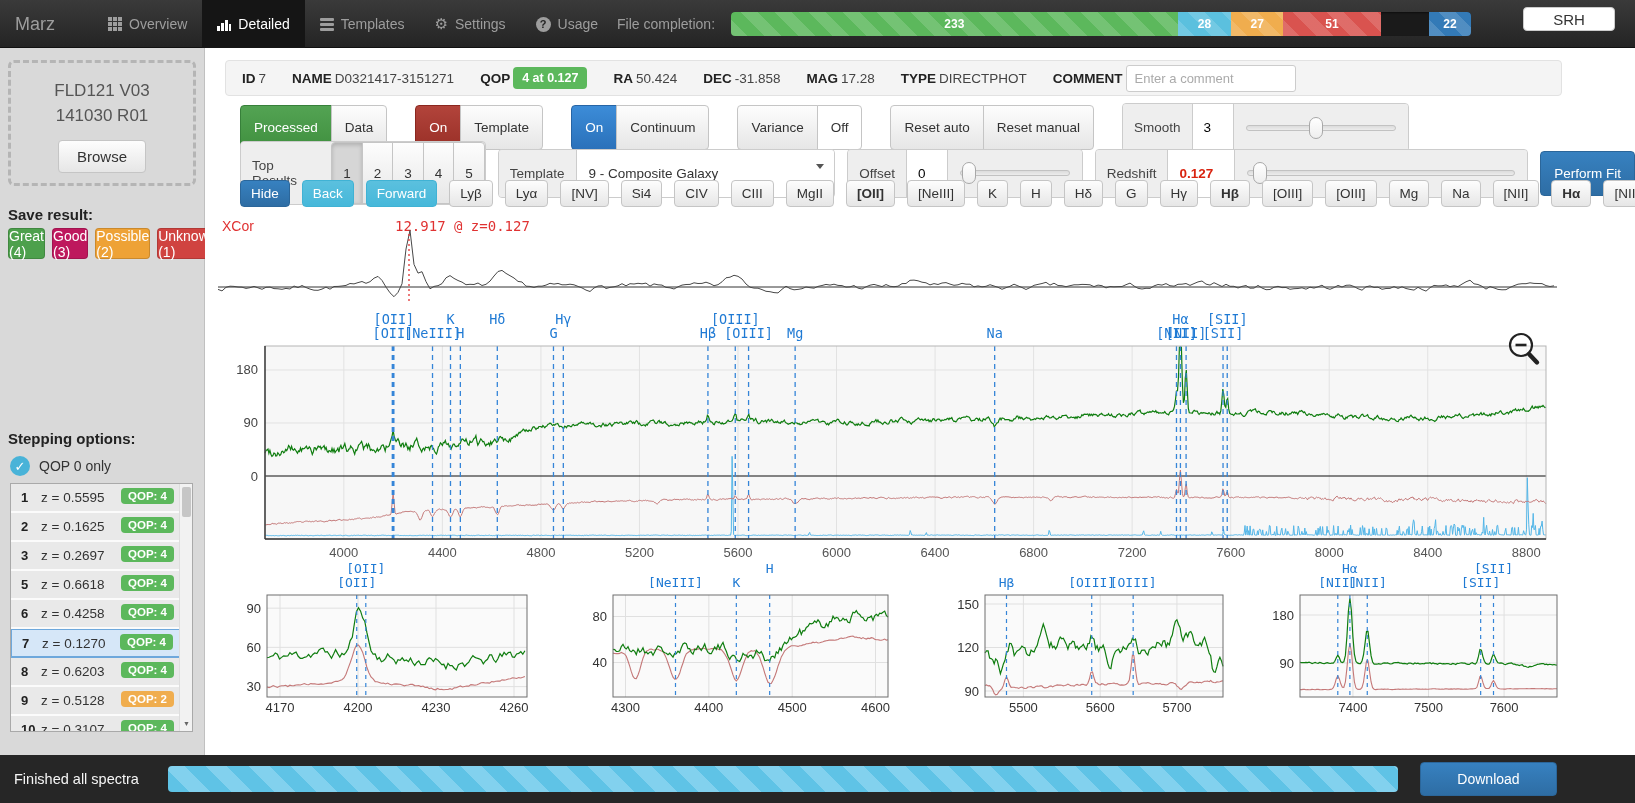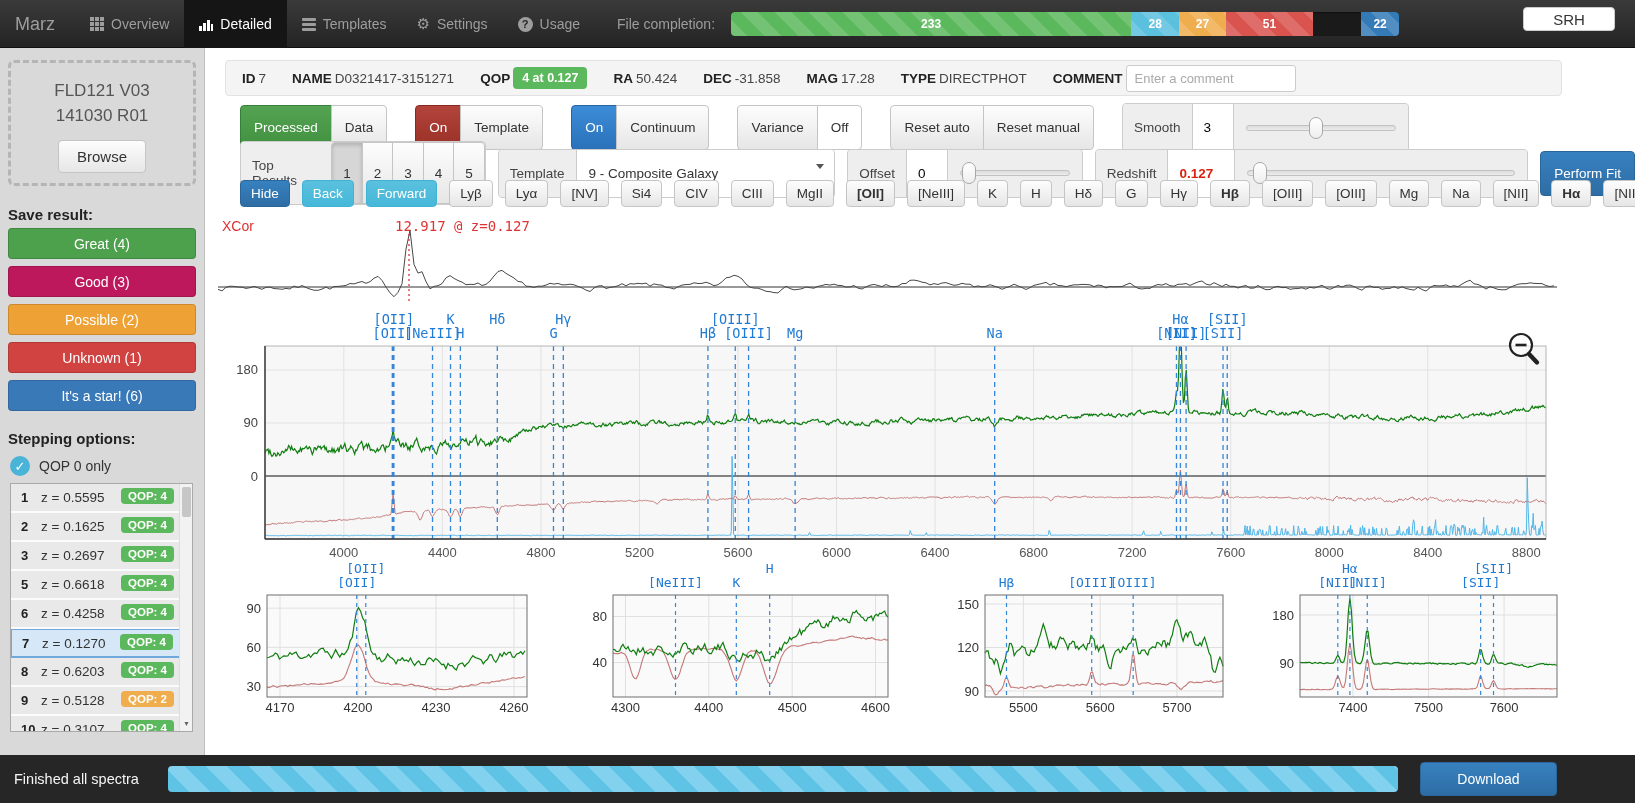--- a/index.html
+++ b/index.html
@@ -1,36 +1,36 @@
 <!DOCTYPE html>
 <html><head>
 <meta charset="utf-8">
 <style>
   *{box-sizing:border-box;margin:0;padding:0}
   body{width:1635px;height:803px;position:relative;font-family:"Liberation Sans",sans-serif;background:#fff;overflow:hidden}
   
   #navbar{position:absolute;top:0;left:0;width:1635px;height:48px;background:linear-gradient(#3a3a3a,#242424);border-bottom:1px solid #111;z-index:5}
   .brand{position:absolute;left:15px;top:0;height:48px;display:flex;align-items:center;font-size:18px;color:#9d9d9d}
-  #nav-items{position:absolute;left:75px;top:0;height:48px;display:flex}
+  #nav-items{position:absolute;left:93px;top:0;height:48px;display:flex}
   .nav-item{display:flex;align-items:center;gap:7px;padding:0 15px;height:48px;color:#9d9d9d;font-size:14px;cursor:pointer}
   .nav-item.active{background:#151515;color:#fff}
   .nav-item svg{display:block}
   .uicon{font-size:15px;line-height:1}
   .helpcirc{width:15px;height:15px;border-radius:50%;background:#9d9d9d;color:#242424;font-size:11px;font-weight:bold;display:flex;align-items:center;justify-content:center}
   #fc-label{position:absolute;left:617px;top:0;height:48px;display:flex;align-items:center;color:#9d9d9d;font-size:14px}
-  #nav-progress{position:absolute;left:731px;top:12px;width:668px;height:24px;border-radius:4px;overflow:hidden;display:flex;background:#1a1a1a;box-shadow:inset 0 1px 2px rgba(0,0,0,.5)}
+  #nav-progress{position:absolute;left:731px;top:12px;width:740px;height:24px;border-radius:4px;overflow:hidden;display:flex;background:#1a1a1a;box-shadow:inset 0 1px 2px rgba(0,0,0,.5)}
   .pseg{height:100%;display:flex;align-items:center;justify-content:center;color:#fff;font-size:12px;font-weight:bold;background-image:repeating-linear-gradient(45deg,rgba(255,255,255,.15) 0 12px,rgba(255,255,255,0) 12px 24px)}
   #user-btn{position:absolute;right:20px;top:7px;width:92px;height:24px;background:#fff;border:1px solid #ccc;border-radius:4px;display:flex;align-items:center;justify-content:center;font-size:15px;color:#333;cursor:pointer}
   
   #sidebar{position:absolute;top:48px;left:0;width:205px;height:707px;background:#d9d9d9;border-right:1px solid #c0c0c0}
   #browse-box{position:absolute;left:8px;top:12px;width:188px;height:126px;border:3px dashed #b5b5b5;border-radius:6px;text-align:center;padding-top:16px}
   .fld{font-size:17px;color:#555;line-height:1.45}
   #browse-btn{margin-top:12px;padding:7px 18px;font-size:15px}
   .side-h{position:absolute;left:8px;font-size:15px;font-weight:bold;color:#222}
-  #save-buttons{position:absolute;left:8px;top:180px;width:188px;display:flex;flex-direction:column;gap:7px}
+  #save-buttons{position:absolute;left:8px;top:180px;width:188px;display:flex;flex-direction:row;gap:7px}
   .save-btn{height:31px;border-radius:4px;border:1px solid rgba(0,0,0,.15);color:#fff;font-size:14px;display:flex;align-items:center;justify-content:center;cursor:pointer}
   #qop-check{position:absolute;left:10px;top:408px;display:flex;align-items:center;gap:9px;cursor:pointer}
   .check-circle{width:20px;height:20px;border-radius:50%;background:#49b3d8;color:#fff;font-size:13px;display:flex;align-items:center;justify-content:center}
   #qop-check span.lbl{font-size:14px;color:#333}
   #results-list{position:absolute;left:10px;top:435px;width:183px;height:249px;background:#fbfbfb;border:1px solid #a9a9a9;overflow:hidden}
   .res-row{height:29px;display:flex;align-items:center;background:#e9e9e9;border-bottom:2px solid #fbfbfb;padding-left:10px;cursor:pointer;position:relative;width:169px}
   .res-row .idx{font-weight:bold;font-size:13px;color:#222;width:20px}
   .res-row .zv{font-size:13.5px;color:#333}
   .res-row .badge{position:absolute;right:6px;top:4px;padding:2px 7px;border-radius:4px;color:#fff;font-size:11.5px;font-weight:bold}
   .res-row.selected{background:#d6e7f8;border:1px solid #6ea8dc;border-bottom:2px solid #6ea8dc}

